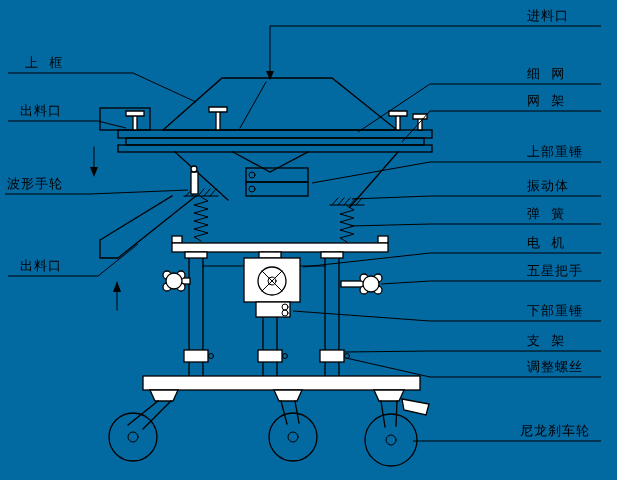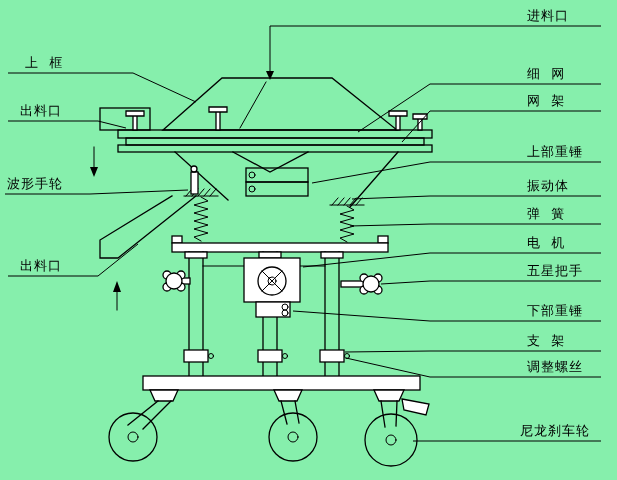--- a/index.html
+++ b/index.html
@@ -1,19 +1,19 @@
 <!DOCTYPE html>
 <html><head>
 <meta charset="utf-8">
 <style>
   html,body{margin:0;padding:0;background:#fff;}
   .canvas{
     position:relative;
     width:617px;height:480px;
-    background:#86efac;
+    background:#0369a1;
     overflow:hidden;
     font-family:"DejaVu Sans",sans-serif;
   }
   svg{display:block;}
   .mln{fill:none;stroke:#000;stroke-width:1.3;stroke-linecap:square;}
   .thin{fill:none;stroke:#000;stroke-width:1;stroke-linecap:square;}
   .wfill{fill:#ffffff;stroke:#000;stroke-width:1.3;}
   .blk{fill:#000;stroke:none;}
   .ldr{fill:none;stroke:#000;stroke-width:1;}
   text.lbl{

